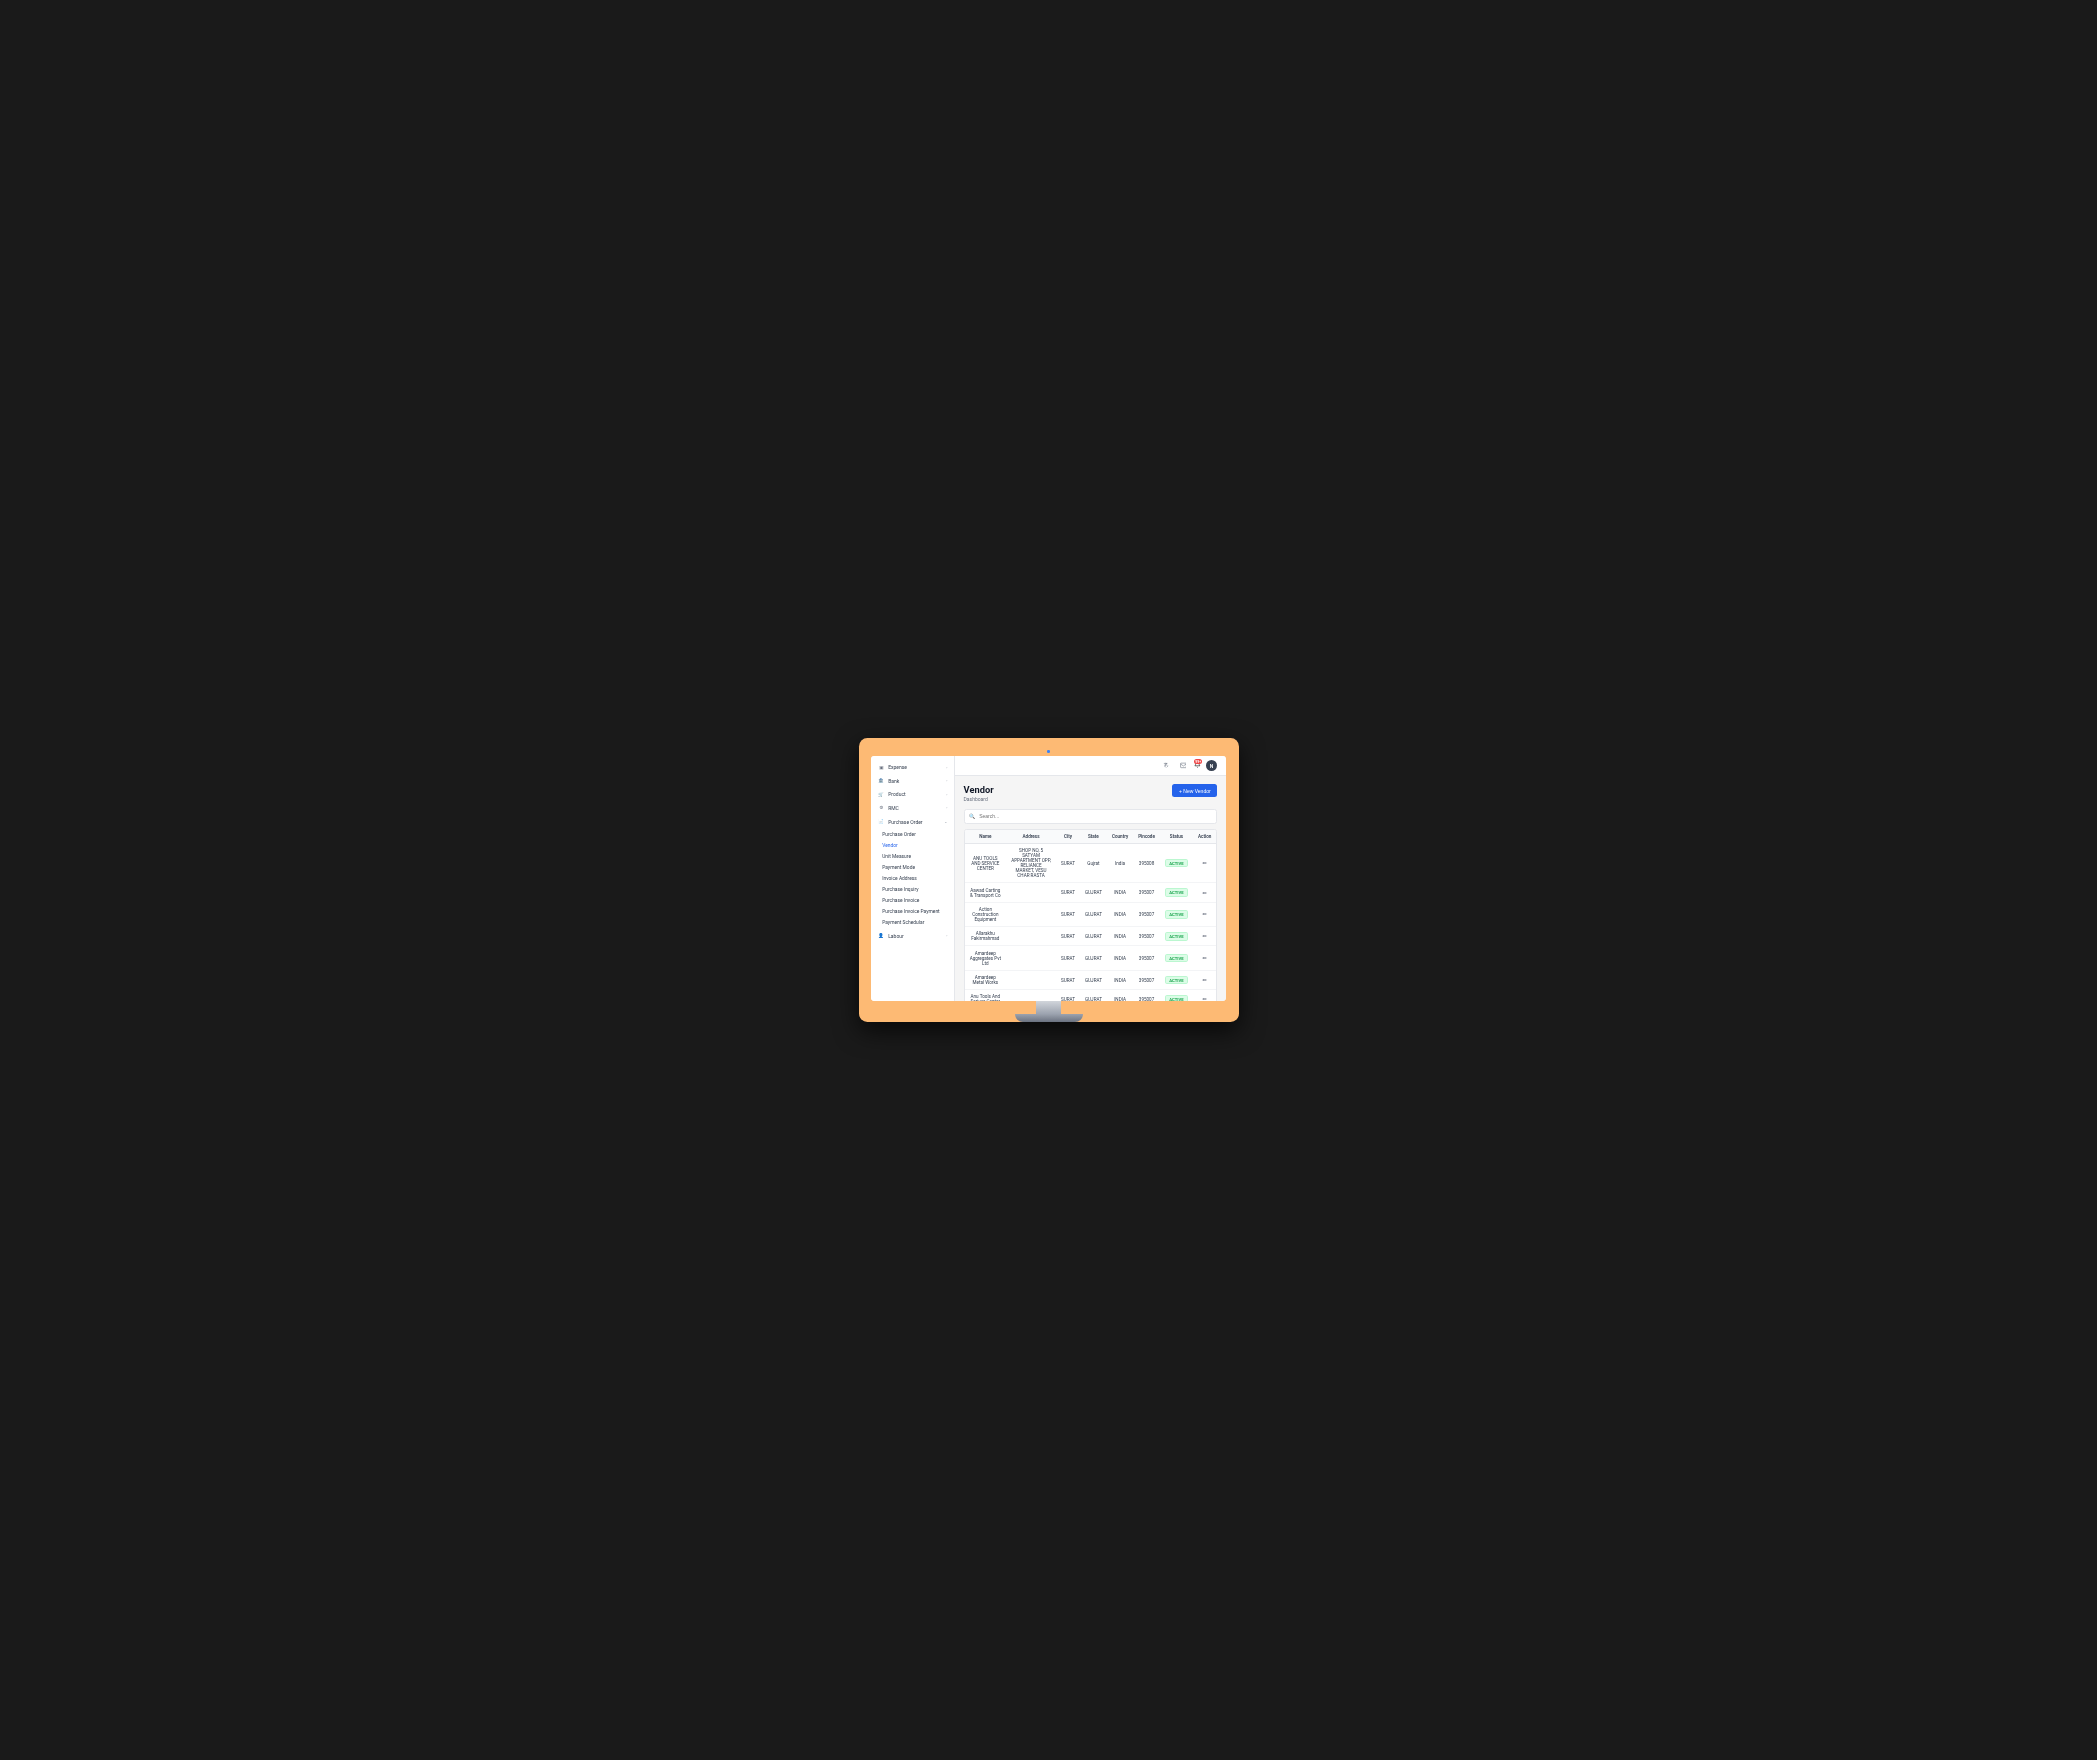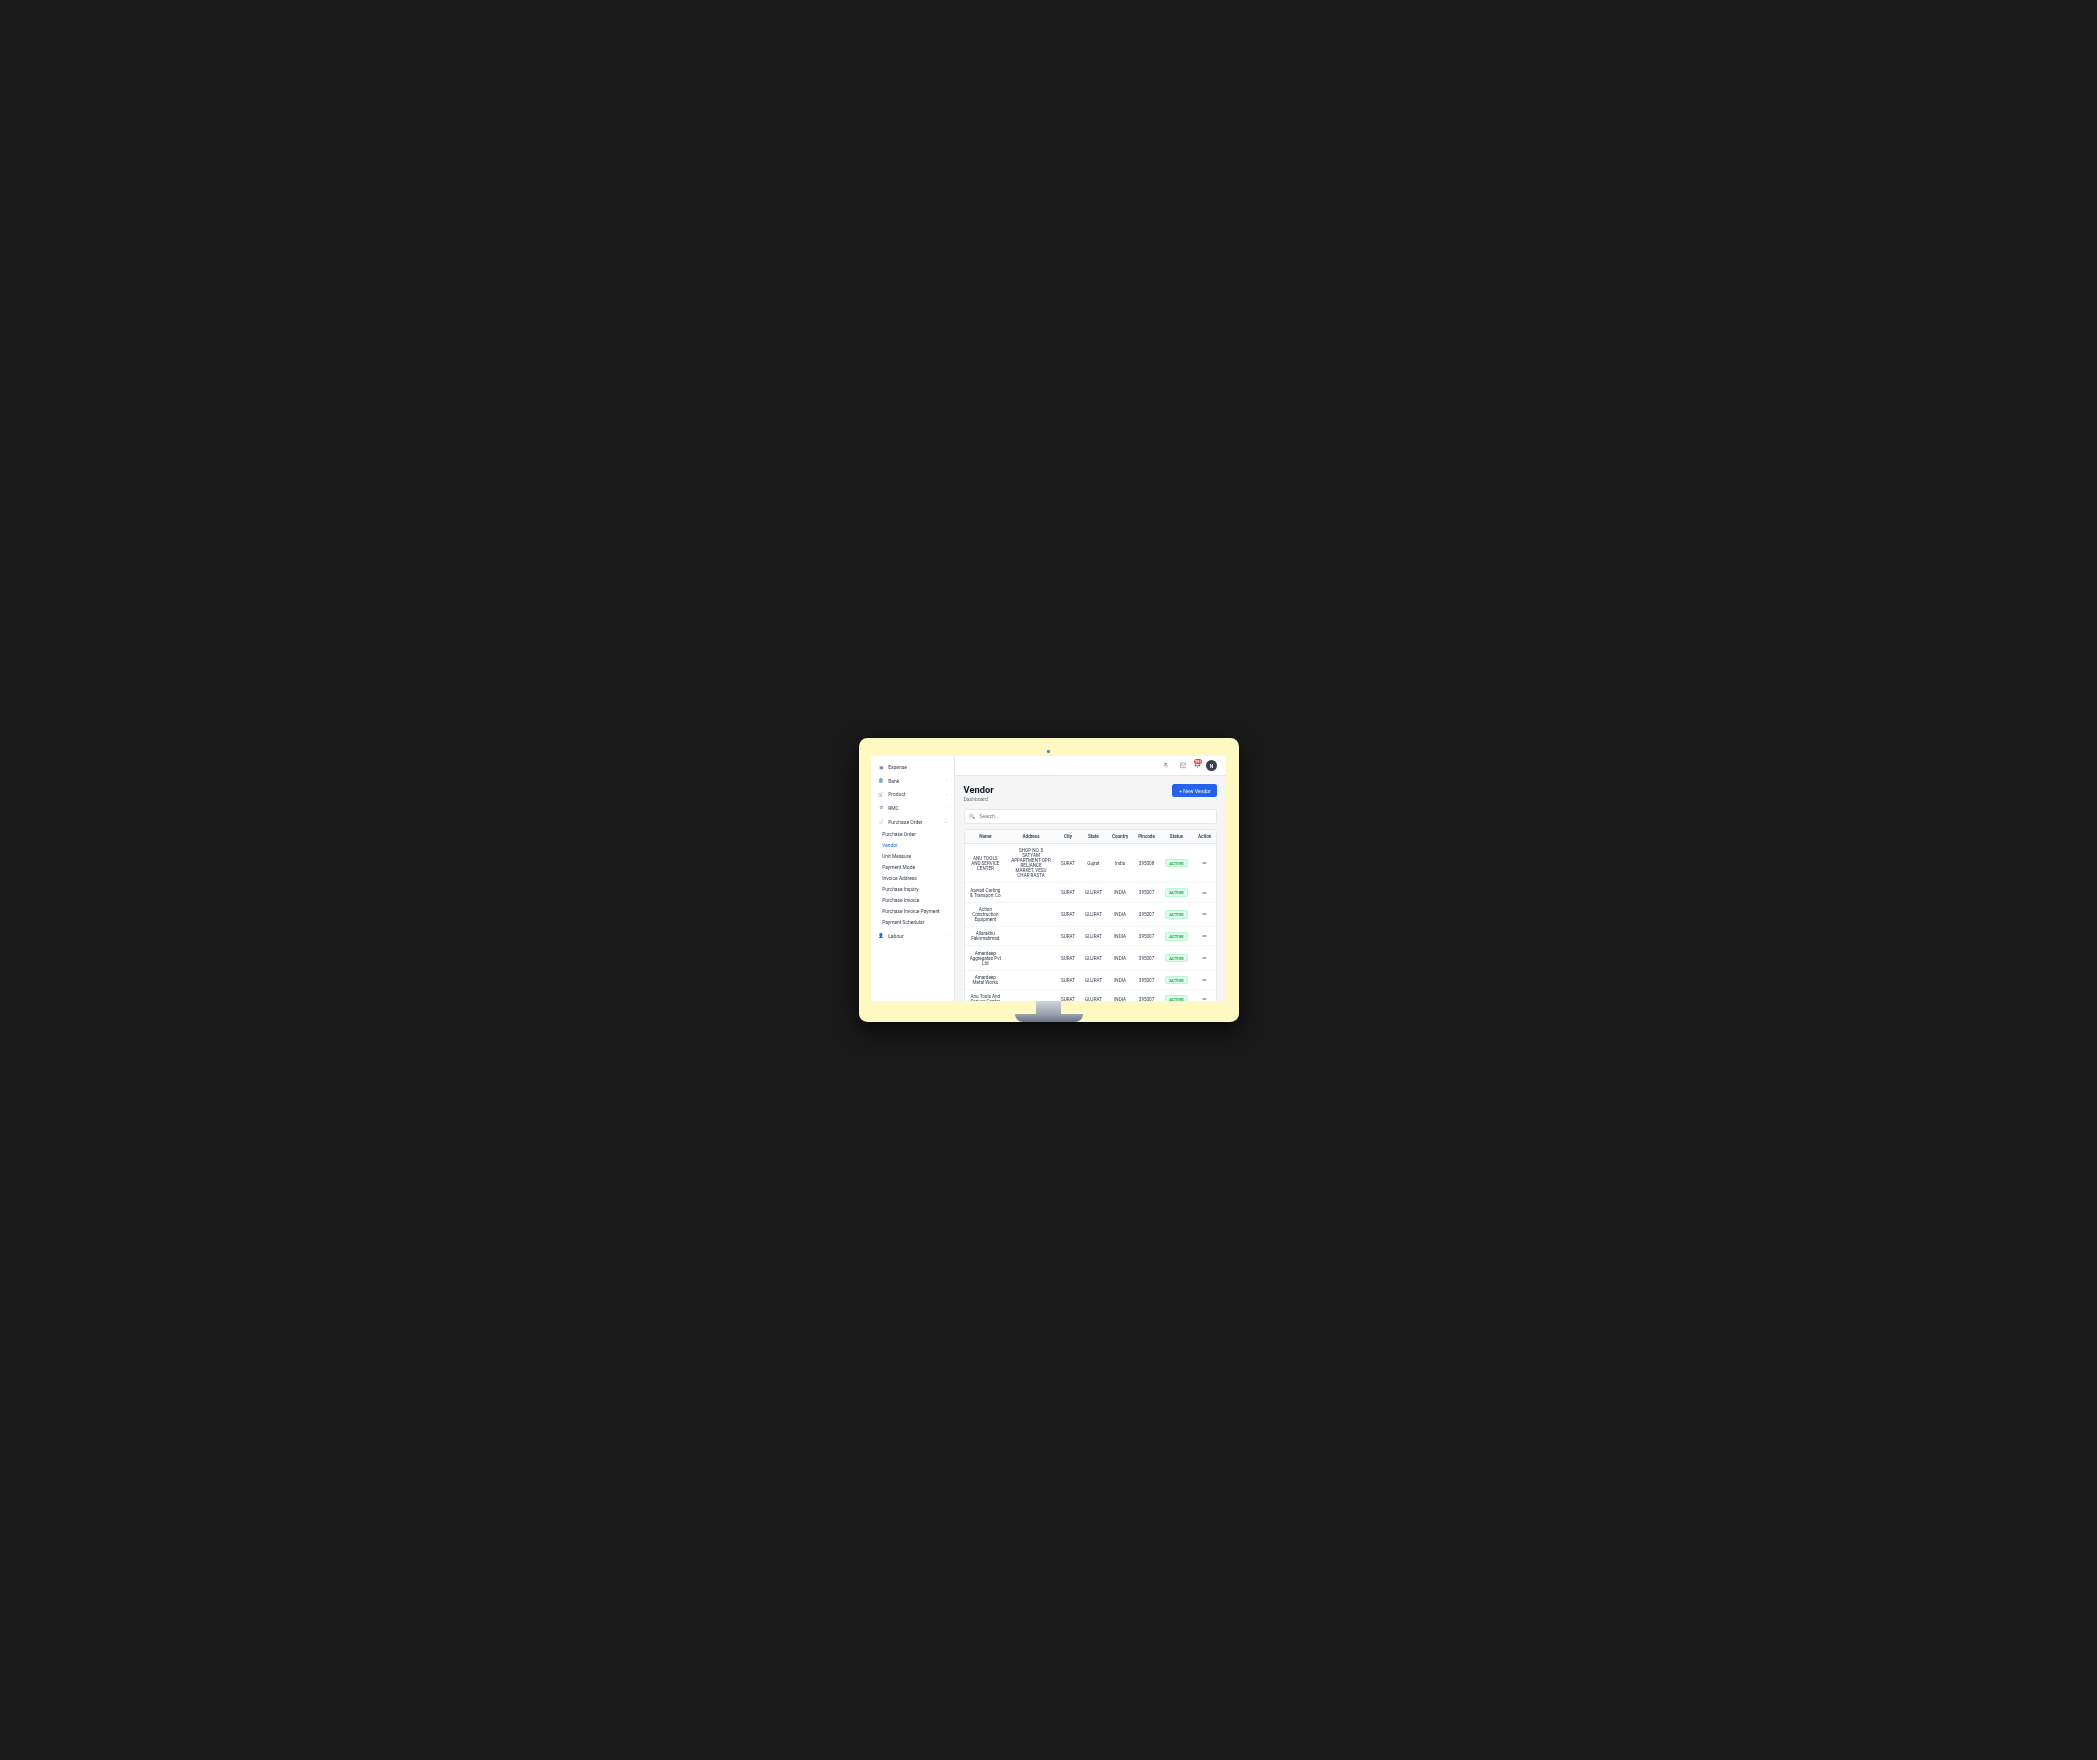--- a/index.html
+++ b/index.html
@@ -6,21 +6,21 @@
     body {
       background: #1a1a1a;
       display: flex;
       justify-content: center;
       align-items: center;
       min-height: 100vh;
       font-family: -apple-system, BlinkMacSystemFont, 'Segoe UI', Roboto, sans-serif;
     }
 
     .monitor {
-      background: #fef9c3;
+      background: #fdba74;
       border-radius: 8.4px;
       padding: 12.7px 12.7px 0 12.7px;
       width: 380px;
       box-shadow: 0 8.4px 25px rgba(0,0,0,0.7);
     }
 
     .monitor-screen {
       background: #f0f0f0;
       border-radius: 3.4px;
       overflow: hidden;

